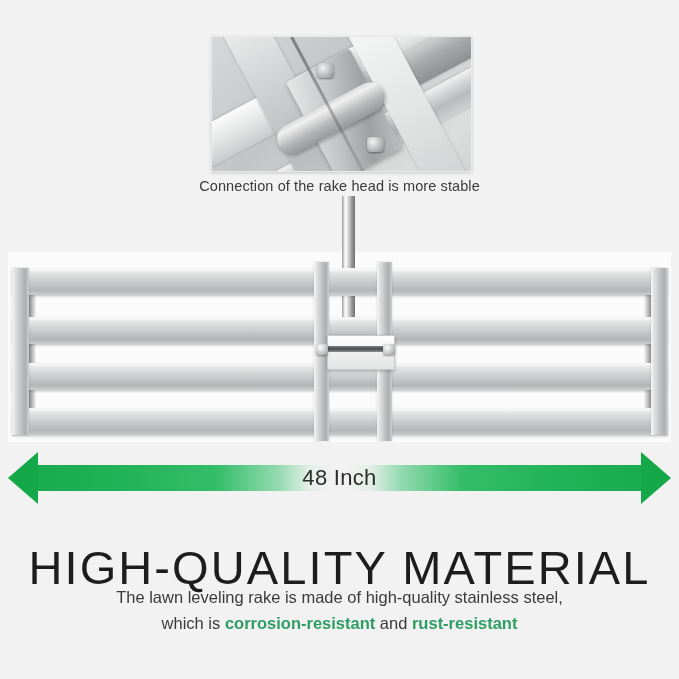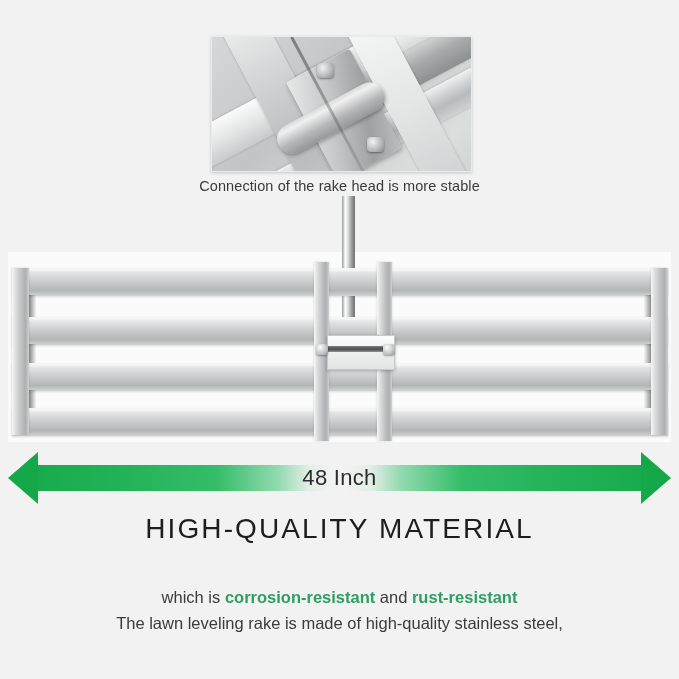--- a/index.html
+++ b/index.html
@@ -155,22 +155,22 @@
     clip-path:polygon(100% 50%,0% 0%,0% 100%);
   }
   .arrow-label{
     position:absolute;left:0;top:0;width:679px;height:52px;
     display:flex;align-items:center;justify-content:center;
     font-size:22px;color:#2c2c2c;letter-spacing:.3px;
   }
 
   
   .headline{
-    position:absolute;left:0;top:513px;width:679px;text-align:center;
-    font-size:28px;font-weight:300;color:#1d1d1d;letter-spacing:2.1px;
+    position:absolute;left:0;top:540px;width:679px;text-align:center;
+    font-size:47px;font-weight:300;color:#1d1d1d;letter-spacing:2.1px;
   }
   .body-copy{
     position:absolute;left:0;top:584px;width:679px;text-align:center;
     font-size:16.5px;color:#3b3b3b;line-height:26px;
   }
   .hl{color:#2f9e63;font-weight:bold;}
 </style>
 </head>
 <body>
 
@@ -225,19 +225,19 @@
   <div class="arrow-wrap">
     <div class="arrow-shaft"></div>
     <div class="ahead left"></div>
     <div class="ahead right"></div>
     <div class="arrow-label">48 Inch</div>
   </div>
 
   <div class="headline">HIGH-QUALITY MATERIAL</div>
 
   <div class="body-copy">
+    <div>The lawn leveling rake is made of high-quality stainless steel,</div>
     <div>
       <span>which is </span><span class="hl">corrosion-resistant</span><span> and </span><span class="hl">rust-resistant</span>
     </div>
-    <div>The lawn leveling rake is made of high-quality stainless steel,</div>
   </div>
 
 </div>
 
 </body></html>

